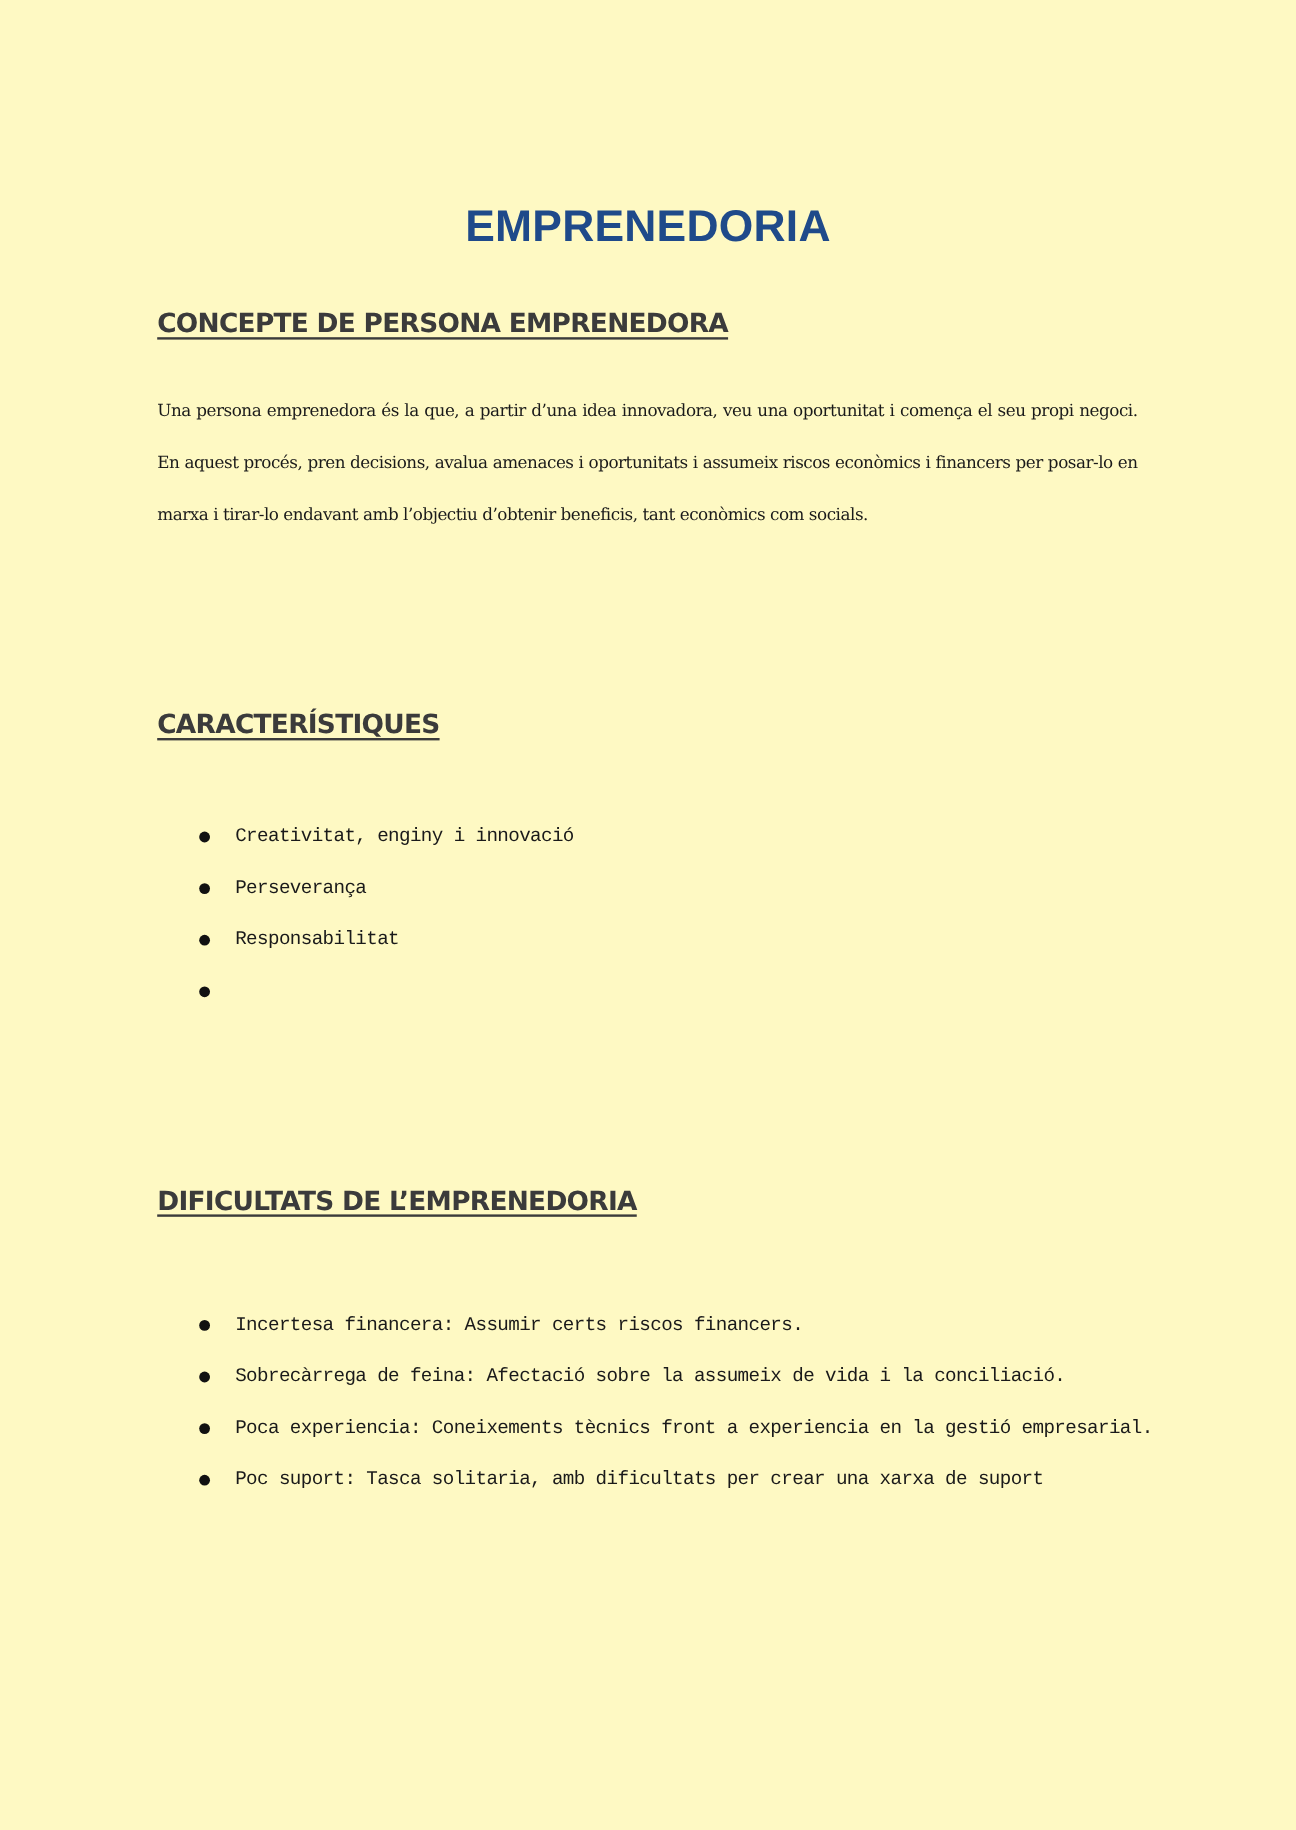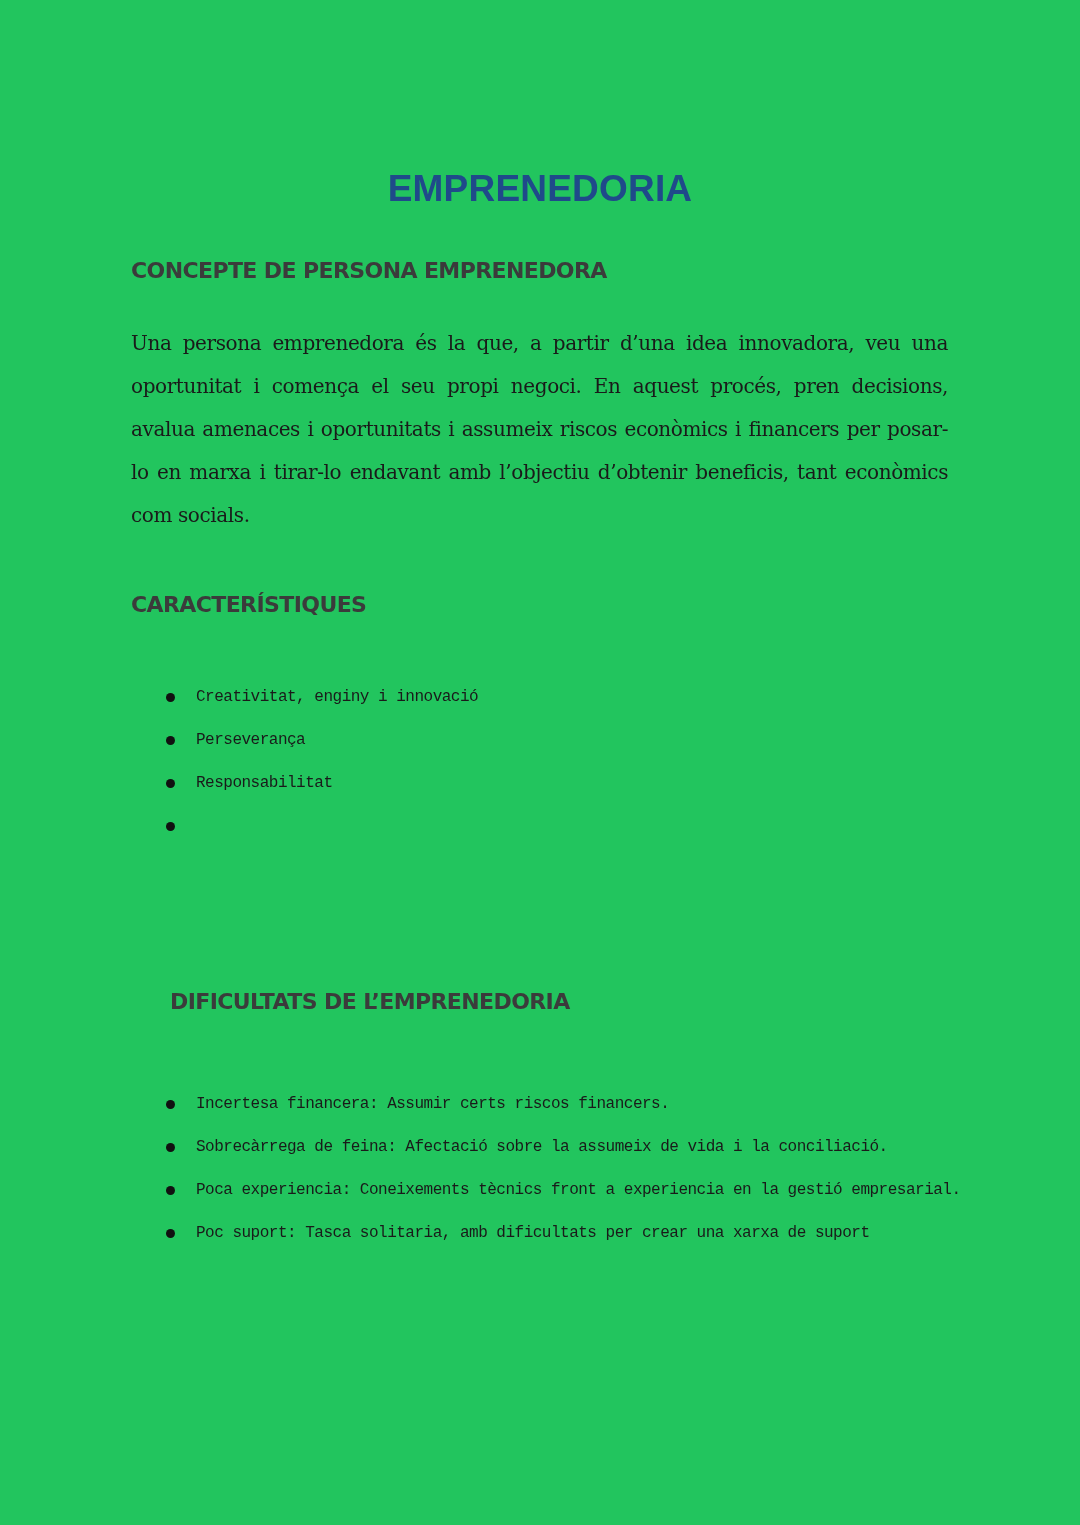--- a/index.html
+++ b/index.html
@@ -12,21 +12,21 @@
       height: 1525px;
       position: relative;
       overflow: hidden;
     }
     .page {
       position: absolute;
       left: 0;
       top: 0;
       width: 1080px;
       height: 1525px;
-      background: #22c55e;
+      background: #fef9c3;
     }
     .title {
       position: absolute;
       left: 0;
       top: 166px;
       width: 1080px;
       text-align: center;
       font-family: "Liberation Sans", sans-serif;
       font-weight: bold;
       font-size: 37px;
@@ -36,36 +36,37 @@
       letter-spacing: 0.2px;
     }
     .heading {
       position: absolute;
       left: 131px;
       font-family: "DejaVu Sans", sans-serif;
       font-weight: bold;
       font-size: 22px;
       line-height: 30px;
       color: #3b3b3b;
+      text-decoration: underline;
       text-decoration-thickness: 2px;
       text-underline-offset: 4px;
       margin: 0;
       letter-spacing: -0.6px;
     }
     .h1 { top: 256px; }
     .h2 { top: 590px; }
-    .h3 { top: 987px; margin-left: 39px; }
+    .h3 { top: 987px; }
 
     .para {
       position: absolute;
       left: 131px;
       top: 322px;
       width: 817px;
       font-family: "DejaVu Serif", serif;
-      font-size: 20px;
+      font-size: 14px;
       line-height: 43px;
       color: #1a1a1a;
       text-align: justify;
       margin: 0;
       letter-spacing: -0.4px;
     }
 
     ul.list {
       position: absolute;
       left: 131px;

